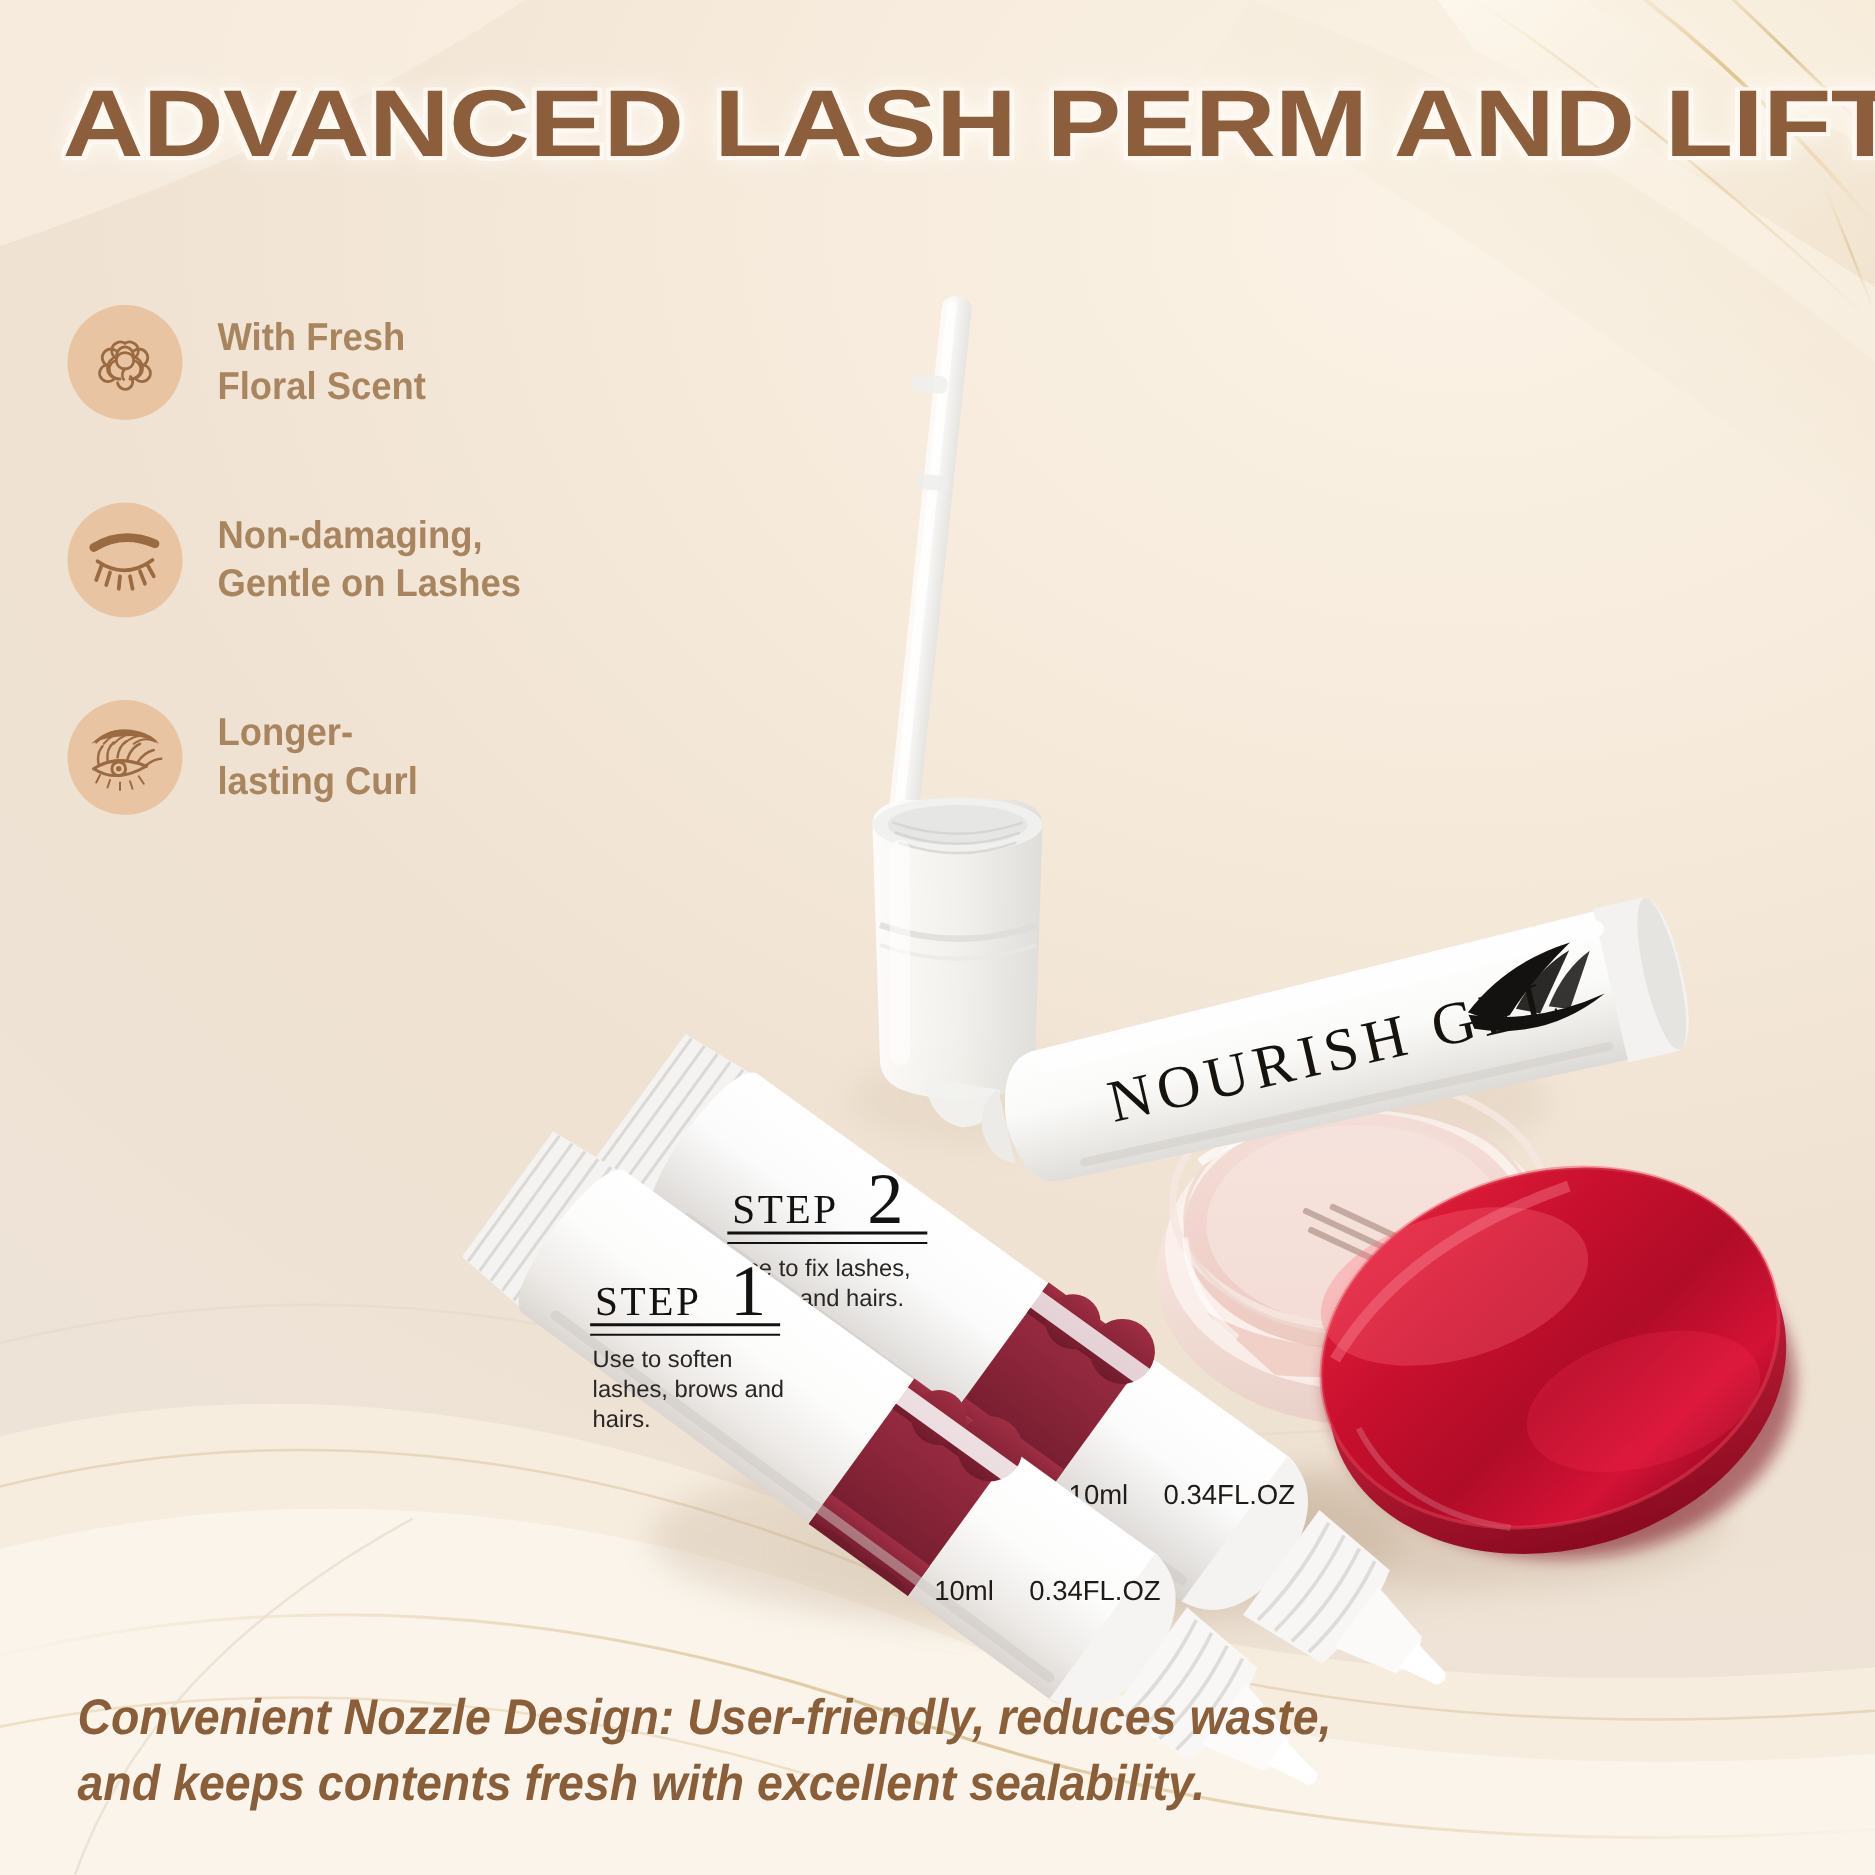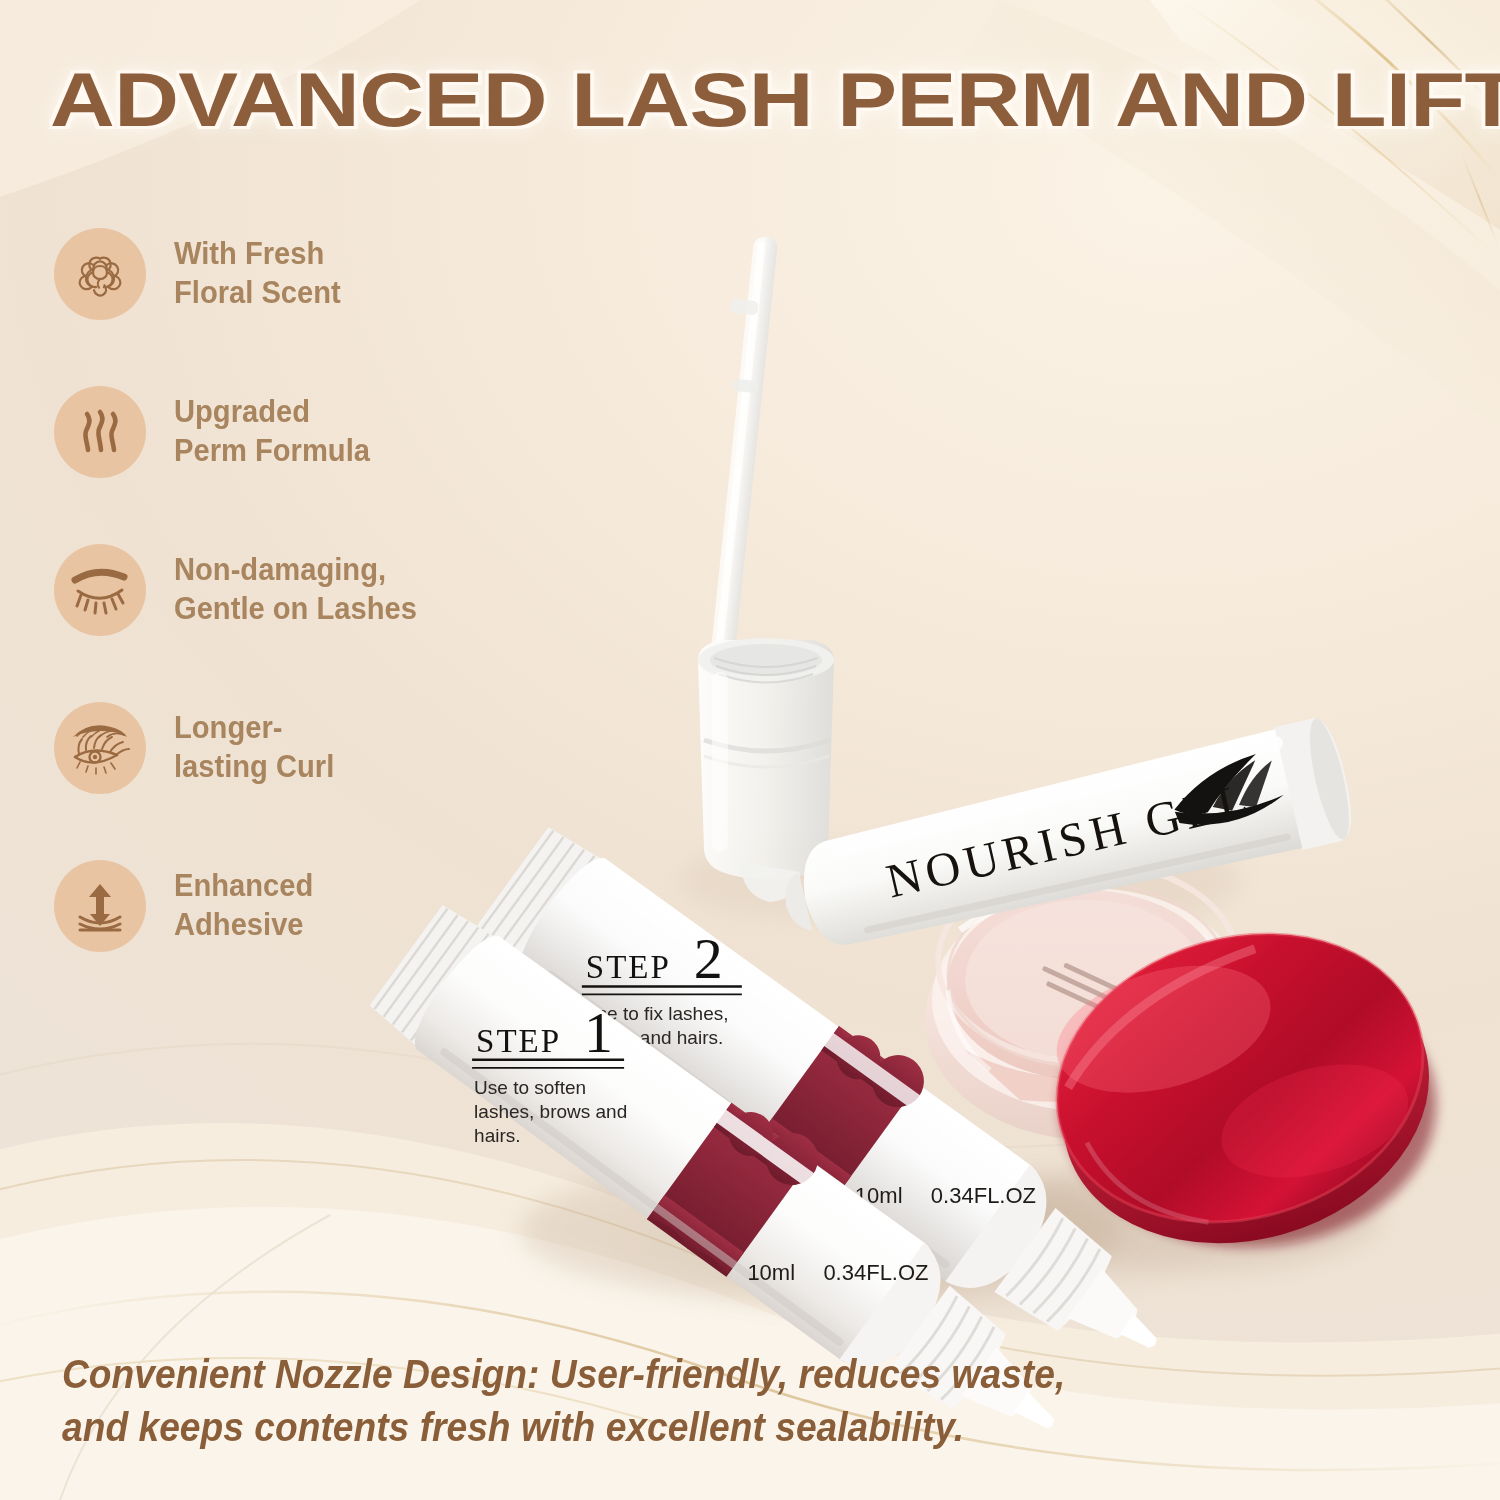--- a/index.html
+++ b/index.html
@@ -32,21 +32,21 @@
     transform:scaleX(1.18);
     transform-origin:left center;
     white-space:nowrap;
     text-shadow:
       -3px 0 0 #FFF9F2, 3px 0 0 #FFF9F2, 0 -3px 0 #FFF9F2, 0 3px 0 #FFF9F2,
       -3px -3px 0 #FFF9F2, 3px -3px 0 #FFF9F2, -3px 3px 0 #FFF9F2, 3px 3px 0 #FFF9F2,
       0 0 14px rgba(255,252,246,.95), 0 0 26px rgba(255,252,246,.75);
   }
 
   
-  .features{position:absolute;left:52px;top:228px;width:420px;}
+  .features{position:absolute;left:52px;top:244px;width:420px;}
   .feature{position:relative;height:100px;margin-bottom:58px;}
   .feat-circle{
     position:absolute;left:2px;top:0;width:92px;height:92px;border-radius:50%;
     background:#E9C4A2;display:flex;align-items:center;justify-content:center;
   }
   .feat-circle svg{display:block;}
   .feat-text{
     position:absolute;left:122px;top:6px;width:300px;
     color:#A8855E;font-weight:700;font-size:31px;line-height:1.26;
     transform:scaleX(.94);transform-origin:left top;
@@ -409,33 +409,20 @@
             <path d="M24 46.2c.8 4.2 5.4 6.6 9 4.6 3.6-2 4.2-6.8 1.4-9.6"></path>
             <path d="M30 14.6c4.4-2.6 10 .2 10.6 5 .4 3-1.2 5.6-3.6 6.8"></path>
             <path d="M30 14.6c-4.4-2.6-10 .2-10.6 5-.4 3 1.2 5.6 3.6 6.8"></path>
           </svg>
         </span>
       </div>
       <div class="feat-text">With Fresh
 Floral Scent</div>
     </div>
 
-    <div class="feature">
-      <div class="feat-circle">
-        <span>
-          <svg width="58" height="58" viewBox="0 0 58 58">
-            <path d="M16 11c5 7 1 12-1 17s1 10 2 19" stroke="#9A6B42" stroke-width="4.6" fill="none" stroke-linecap="round"></path>
-            <path d="M29 9c5 7 1 12-1 17s1 10 2 21" stroke="#9A6B42" stroke-width="4.6" fill="none" stroke-linecap="round"></path>
-            <path d="M42 11c5 7 1 12-1 17s1 10 2 19" stroke="#9A6B42" stroke-width="4.6" fill="none" stroke-linecap="round"></path>
-          </svg>
-        </span>
-      </div>
-      <div class="feat-text">Upgraded
-Perm Formula</div>
-    </div>
 
     <div class="feature">
       <div class="feat-circle">
         <span>
           <svg width="64" height="60" viewBox="0 0 64 60" fill="none" stroke="#9A6B42" stroke-linecap="round" stroke-width="3">
             <path d="M7 20 Q30 6 56 17" stroke-width="7"></path>
             <path d="M10 31 Q32 46 54 30"></path>
             <path d="M13 35 L9 46"></path>
             <path d="M20 40 L17 50"></path>
             <path d="M28 43 L27 53"></path>
@@ -485,35 +472,18 @@
                 <path d="M37 50 L39 56"></path>
               <path d="M44 46 L48 52"></path>
             </g>
           </svg>
         </span>
       </div>
       <div class="feat-text">Longer-
 lasting Curl</div>
     </div>
 
-    <div class="feature">
-      <div class="feat-circle">
-        <span>
-          <svg width="58" height="58" viewBox="0 0 58 58" fill="none">
-            <path d="M29 7 L40 20 L33 20 L33 32 L25 32 L25 20 L18 20 Z" fill="#9A6B42"></path>
-            <path d="M25 28 L33 28 L33 37 L39 37 L29 49 L19 37 L25 37 Z" fill="#9A6B42"></path>
-            <g stroke="#9A6B42" stroke-width="3" stroke-linecap="round" fill="none">
-              <path d="M9 40 Q29 52 49 40"></path>
-              <path d="M9 47 Q29 57 49 47"></path>
-              <path d="M9 53 L49 53"></path>
-            </g>
-          </svg>
-        </span>
-      </div>
-      <div class="feat-text">Enhanced
-Adhesive</div>
-    </div>
   </div>
 
   <div class="caption">Convenient Nozzle Design: User-friendly, reduces waste,
 and keeps contents fresh with excellent sealability.</div>
 
 </div>
 
 </body></html>

